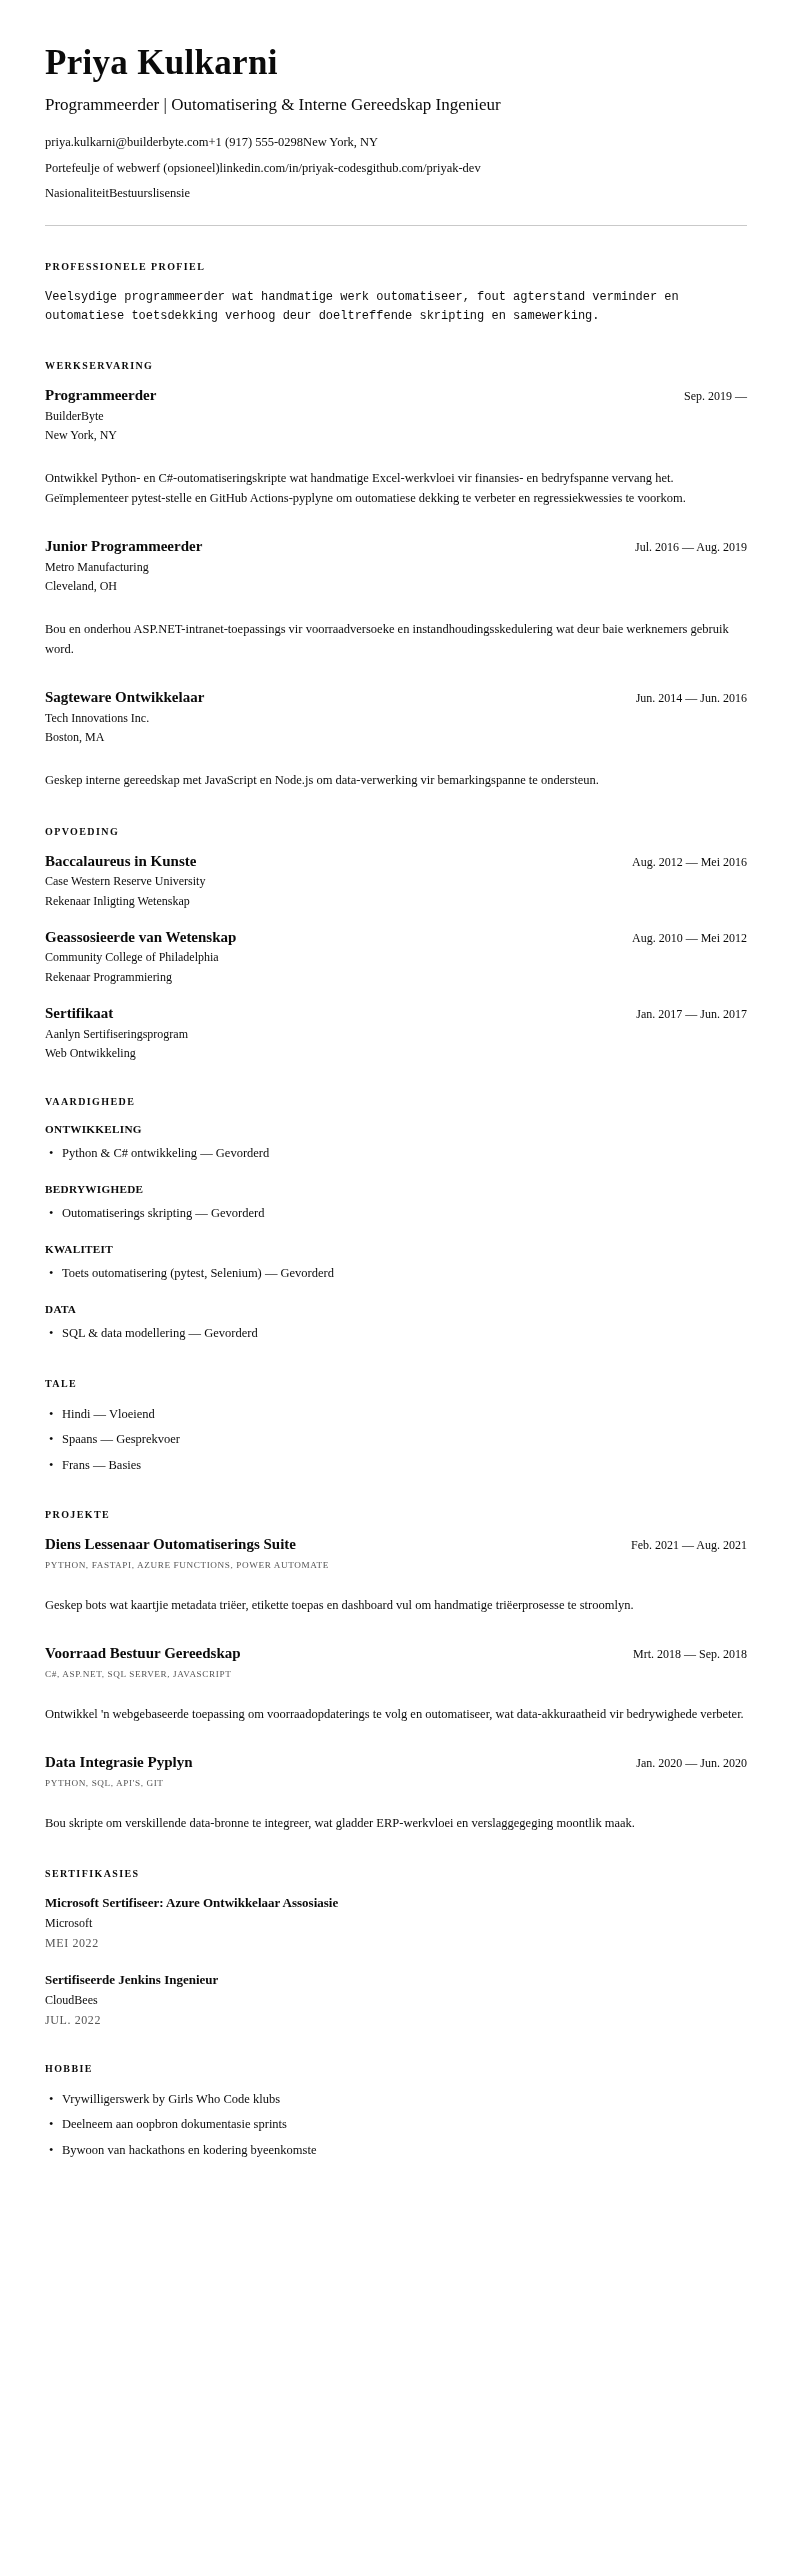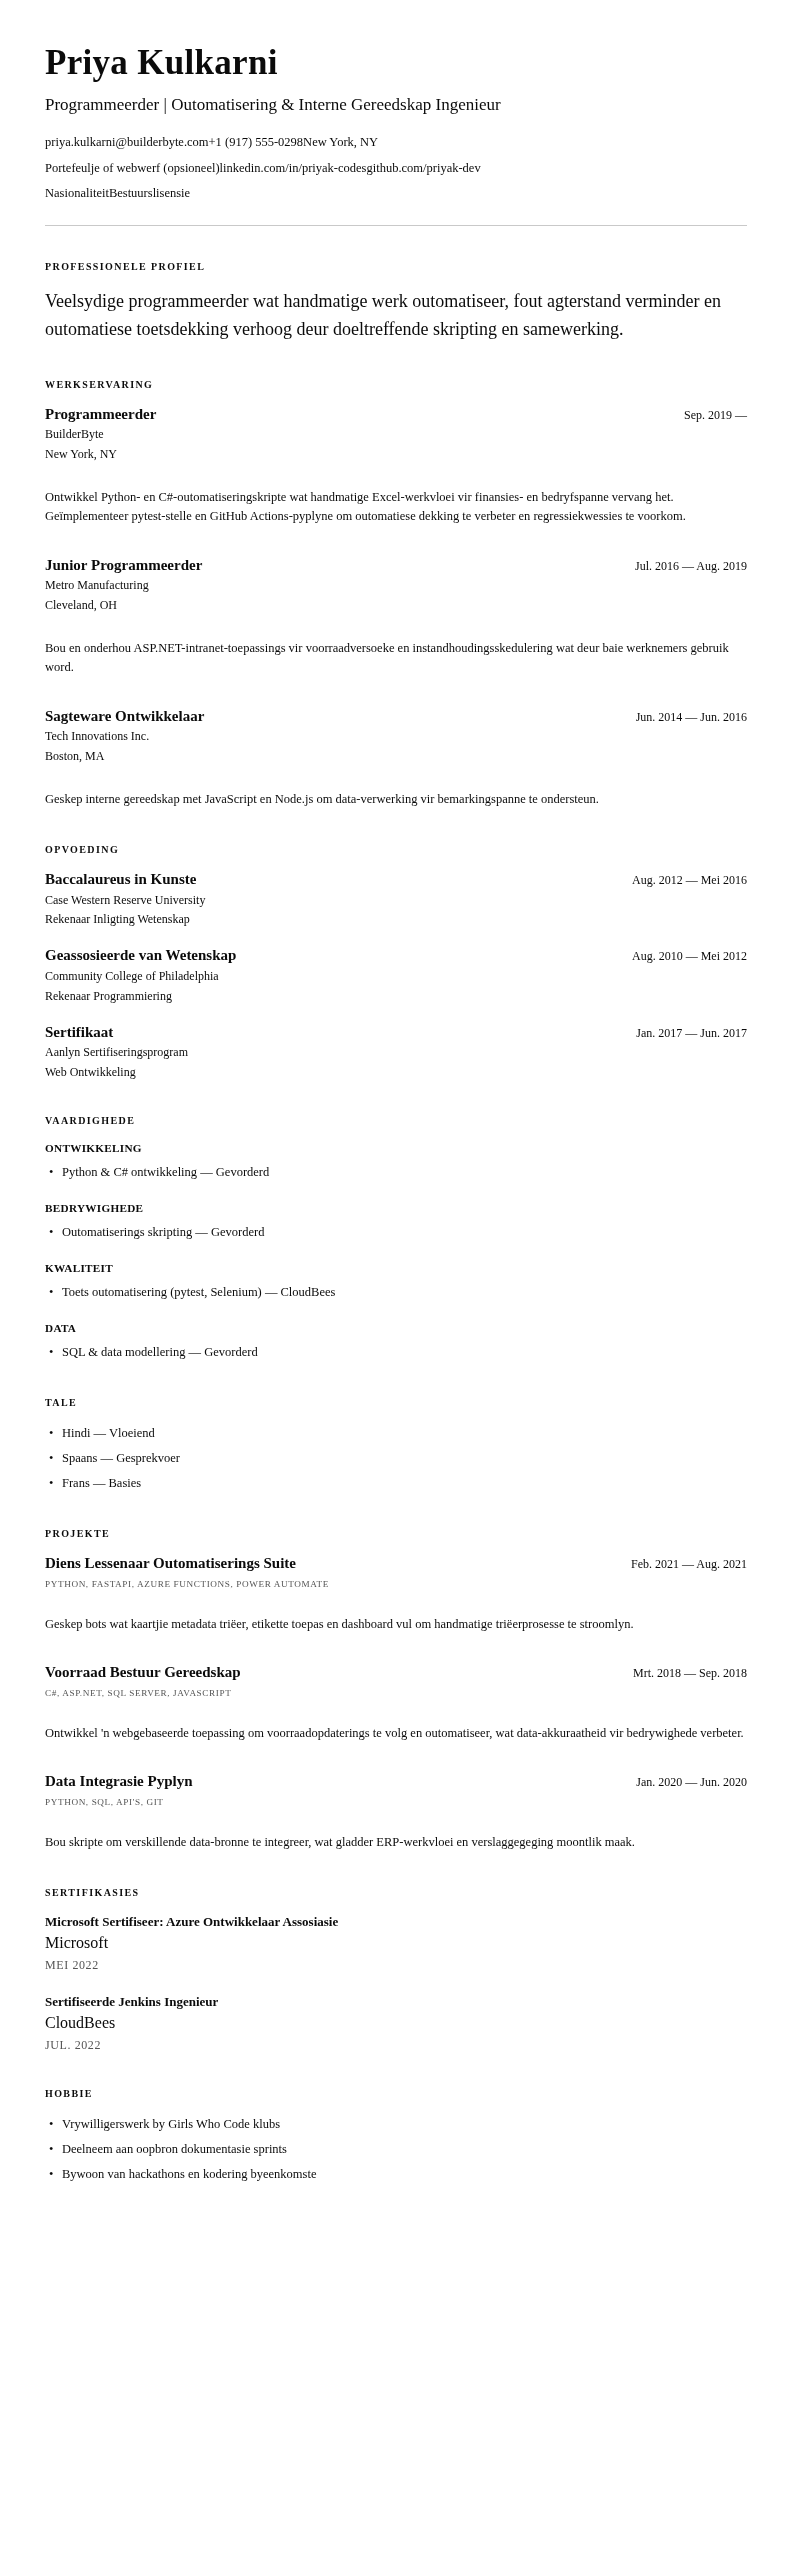--- a/index.html
+++ b/index.html
@@ -8,21 +8,21 @@
   .page { width:789px; min-height:2576px; margin:0 auto; padding:43px 42px 59px 45px; background:#fff; }
 
   .name { font-size:35px; font-weight:700; letter-spacing:0.3px; margin-bottom:12px; }
   .job-title { font-size:17px; font-weight:400; margin-bottom:20px; }
   .contact-row { display:flex; flex-wrap:wrap; font-size:12.5px; margin-bottom:10.5px; }
   .divider { border:none; border-top:0.7px solid #c9c9c9; margin:24px 0 0; }
 
   .section { margin-top:35px; }
   .section-heading { font-size:10px; font-weight:700; letter-spacing:1.4px; margin-bottom:16px; }
 
-  .para { font-size:18px; line-height:1.55; }
+  .para { font-size:12px; line-height:1.55;font-family:Liberation Mono, monospace; }
 
   .entry { margin-bottom:30px; }
   .entry:last-child { margin-bottom:0; }
   .entry-head { display:flex; justify-content:space-between; align-items:baseline; }
   .entry-title { font-size:15px; font-weight:700; }
   .entry-date { font-size:12px; white-space:nowrap; margin-left:16px; }
   .entry-sub { font-size:12px; margin-top:4.6px; }
   .entry-desc { font-size:12.5px; line-height:1.55; margin-top:26px; }
 
   .edu-entry { margin-bottom:20px; }
@@ -35,21 +35,21 @@
   ul.bullet-list { list-style:none; }
   ul.bullet-list li { font-size:12.5px; line-height:1.5; padding-left:17px; position:relative; margin-bottom:6.6px; }
   ul.bullet-list li:last-child { margin-bottom:0; }
   ul.bullet-list li::before { content:"\2022"; position:absolute; left:4px; }
 
   .project-tech { font-size:9.2px; letter-spacing:0.6px; color:#555; margin-top:6.6px; text-transform:uppercase; }
 
   .cert-entry { margin-bottom:21px; }
   .cert-entry:last-child { margin-bottom:0; }
   .cert-title { font-size:13px; font-weight:700; }
-  .cert-issuer { font-size:16px; margin-top:4.6px; }
+  .cert-issuer { font-size:12px; margin-top:4.6px; }
   .cert-date { font-size:12px; letter-spacing:0.6px; color:#555; margin-top:5.3px; }
 </style>
 </head>
 <body>
 
 <div class="page">
 
   <header>
     <h1 class="name">Priya Kulkarni</h1>
     <div class="job-title">Programmeerder | Outomatisering &amp; Interne Gereedskap Ingenieur</div>
@@ -155,21 +155,21 @@
     <div class="skill-group">
       <div class="skill-group-heading">BEDRYWIGHEDE</div>
       <ul class="bullet-list">
         <li>Outomatiserings skripting — Gevorderd</li>
       </ul>
     </div>
 
     <div class="skill-group">
       <div class="skill-group-heading">KWALITEIT</div>
       <ul class="bullet-list">
-        <li>Toets outomatisering (pytest, Selenium) — CloudBees</li>
+        <li>Toets outomatisering (pytest, Selenium) — Gevorderd</li>
       </ul>
     </div>
 
     <div class="skill-group">
       <div class="skill-group-heading">DATA</div>
       <ul class="bullet-list">
         <li>SQL &amp; data modellering — Gevorderd</li>
       </ul>
     </div>
   </section>

